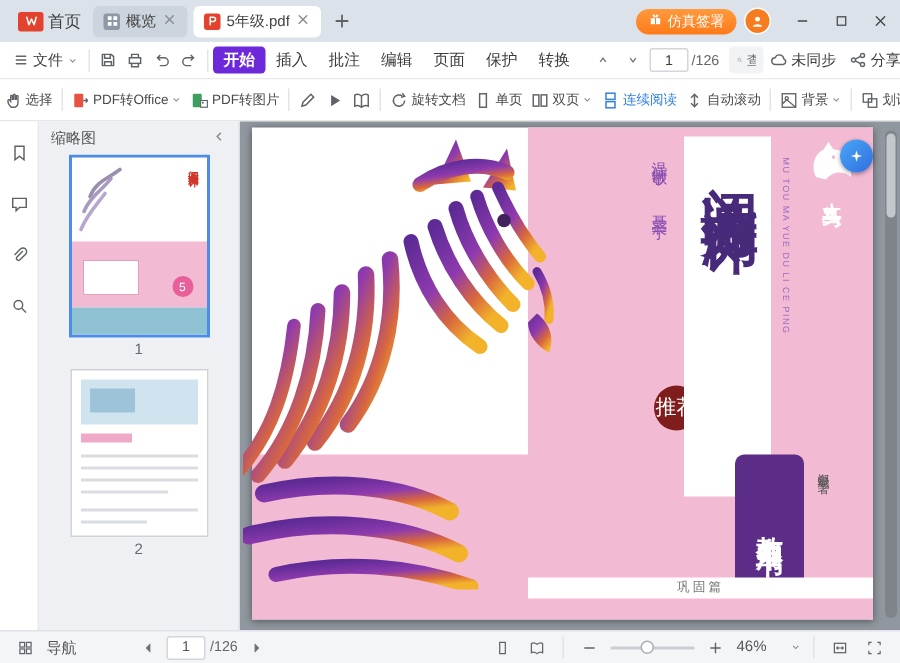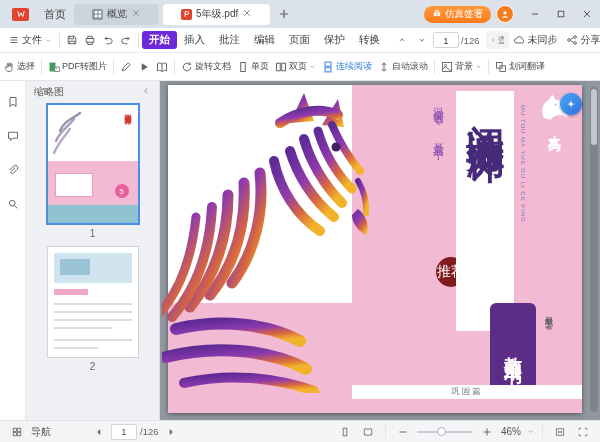--- a/index.html
+++ b/index.html
@@ -4,23 +4,23 @@
 <style>
 *{margin:0;padding:0;box-sizing:border-box}
 html,body{width:600px;height:442px;overflow:hidden;font-family:"Liberation Sans","DejaVu Sans",sans-serif;font-size:11px;color:#3c3c3c;background:#fff}
 .app{width:600px;height:442px;display:flex;flex-direction:column}
 .sp{flex:1}
 .ic{width:12px;height:12px;flex:0 0 auto;display:block}
 .ic10{width:10px;height:10px}
 .vdiv{width:1px;height:15px;background:#e4e4e4;margin:0 3px;flex:0 0 auto}
 
 .tabbar{height:28px;background:#dbe2ea;display:flex;align-items:center;padding-left:4px;flex:0 0 auto}
-.home{display:flex;align-items:center;gap:15px;padding:0 8px;height:28px;cursor:pointer}
+.home{display:flex;align-items:center;gap:3px;padding:0 8px;height:28px;cursor:pointer}
 .logo{width:17px;height:13px;background:#e2422e;border-radius:2px;display:flex;align-items:center;justify-content:center}
-.tab{display:flex;align-items:center;gap:4px;height:21px;border-radius:4px;background:#ccd4dd;padding:0 18px;margin-right:4px;max-width:120px;font-size:10px;color:#444;cursor:pointer}
+.tab{display:flex;align-items:center;gap:4px;height:21px;border-radius:4px;background:#ccd4dd;padding:0 7px;margin-right:4px;max-width:120px;font-size:10px;color:#444;cursor:pointer}
 .tab.active{background:#fff}
 .tablabel{white-space:nowrap;overflow:hidden;text-overflow:ellipsis}
 .fico{width:11px;height:11px;border-radius:2px;background:#e2422e;display:flex;align-items:center;justify-content:center;flex:0 0 auto}
 .gico{width:11px;height:11px;border-radius:2px;background:#8d99a6;display:flex;align-items:center;justify-content:center;flex:0 0 auto}
 .newtab{width:20px;height:20px;display:flex;align-items:center;justify-content:center;cursor:pointer}
 .promo{height:17px;border-radius:9px;background:linear-gradient(180deg,#ff9a3c,#ff7a1a);color:#fff;font-size:9.5px;display:flex;align-items:center;gap:3px;padding:0 8px;margin-right:5px;cursor:pointer}
 .avatar{width:18px;height:18px;border-radius:50%;background:#f57c1f;display:flex;align-items:center;justify-content:center;margin-right:8px;border:1px solid #fff;cursor:pointer}
 .winbtn{width:26px;height:28px;display:flex;align-items:center;justify-content:center;cursor:pointer}
 
 .menubar{height:25px;background:#fff;border-bottom:1px solid #e9e9e9;display:flex;align-items:center;padding:0 5px;flex:0 0 auto;overflow:hidden}
@@ -77,21 +77,21 @@
 .author{position:absolute;left:374px;top:224px;font-size:8px;color:#555;letter-spacing:1px}
 .bstrip{position:absolute;left:184px;right:0;top:300px;height:14px;background:#fff;display:flex;align-items:center;justify-content:center}
 .series{font-size:8.5px;color:#777;letter-spacing:2px}
 .scrollbar{position:absolute;right:2px;top:6px;width:8px;bottom:8px;background:rgba(0,0,0,.12);border-radius:4px}
 .sthumb{position:absolute;left:1px;right:1px;top:2px;height:56px;background:#c3c8cd;border-radius:3px;cursor:pointer}
 .assistant{position:absolute;right:18px;top:12px;width:22px;height:22px;border-radius:50%;background:linear-gradient(135deg,#4aa7f5,#2f6fe0);display:flex;align-items:center;justify-content:center;box-shadow:0 1px 3px rgba(0,0,0,.4);cursor:pointer}
 
 .statusbar{height:22px;background:#f4f5f7;border-top:1px solid #dfe2e6;display:flex;align-items:center;padding:0 8px;gap:5px;font-size:10px;color:#555;flex:0 0 auto}
 .track{width:56px;height:2px;background:#c9ced4;border-radius:1px;position:relative;cursor:pointer}
 .knob{position:absolute;left:20px;top:-4px;width:9px;height:9px;border-radius:50%;background:#fff;border:1px solid #aab0b8}
-.zoombox{display:flex;align-items:center;gap:6px;cursor:pointer}
+.zoombox{display:flex;align-items:center;gap:16px;cursor:pointer}
 .navpage{display:flex;align-items:center;gap:3px;margin-left:34px}
 </style>
 </head>
 <body>
 
 <div class="app">
 
   <div class="tabbar">
     <div class="home">
       <span class="logo">
@@ -249,20 +249,30 @@
   </div>
 
   <div class="toolbar">
     <div class="titem">
       <svg class="ic" viewBox="0 0 16 16" fill="none" stroke="#5f6368" stroke-width="1.2">
           <path d="M6 14c-1.8-1.6-3-3.6-3-5.5 0-1.4 1.2-1.5 1.8-.7l.7 1V4.2c0-1.1 1.5-1.1 1.5 0V7h1V3.2c0-1.1 1.5-1.1 1.5 0V7h1V4.2c0-1 1.5-1 1.5 0V10c0 2-1 3.2-2.5 4z"></path>
         </svg>
       <span>选择</span>
     </div>
     <span class="vdiv"></span>
+    <div class="titem">
+      <svg class="ic" viewBox="0 0 16 16">
+          <rect x="2" y="2" width="8" height="12" rx="1" fill="#e8533f"></rect>
+          <path d="M10 8h4m0 0l-1.8-1.8M14 8l-1.8 1.8" stroke="#5f6368" stroke-width="1.2" fill="none"></path>
+        </svg>
+      <span>PDF转Office</span>
+      <svg class="chev" viewBox="0 0 16 16">
+          <path d="M4 6l4 4 4-4" fill="none" stroke="#888" stroke-width="1.6"></path>
+        </svg>
+    </div>
     <div class="titem">
       <svg class="ic" viewBox="0 0 16 16">
           <rect x="2" y="2" width="8" height="12" rx="1" fill="#3f9e5f"></rect>
           <rect x="9" y="8" width="6" height="6" fill="#fff" stroke="#5f6368" stroke-width="1"></rect>
           <circle cx="11" cy="10" r="0.8" fill="#5f6368"></circle>
         </svg>
       <span>PDF转图片</span>
     </div>
     <span class="vdiv"></span>
     <span class="ibtn">

